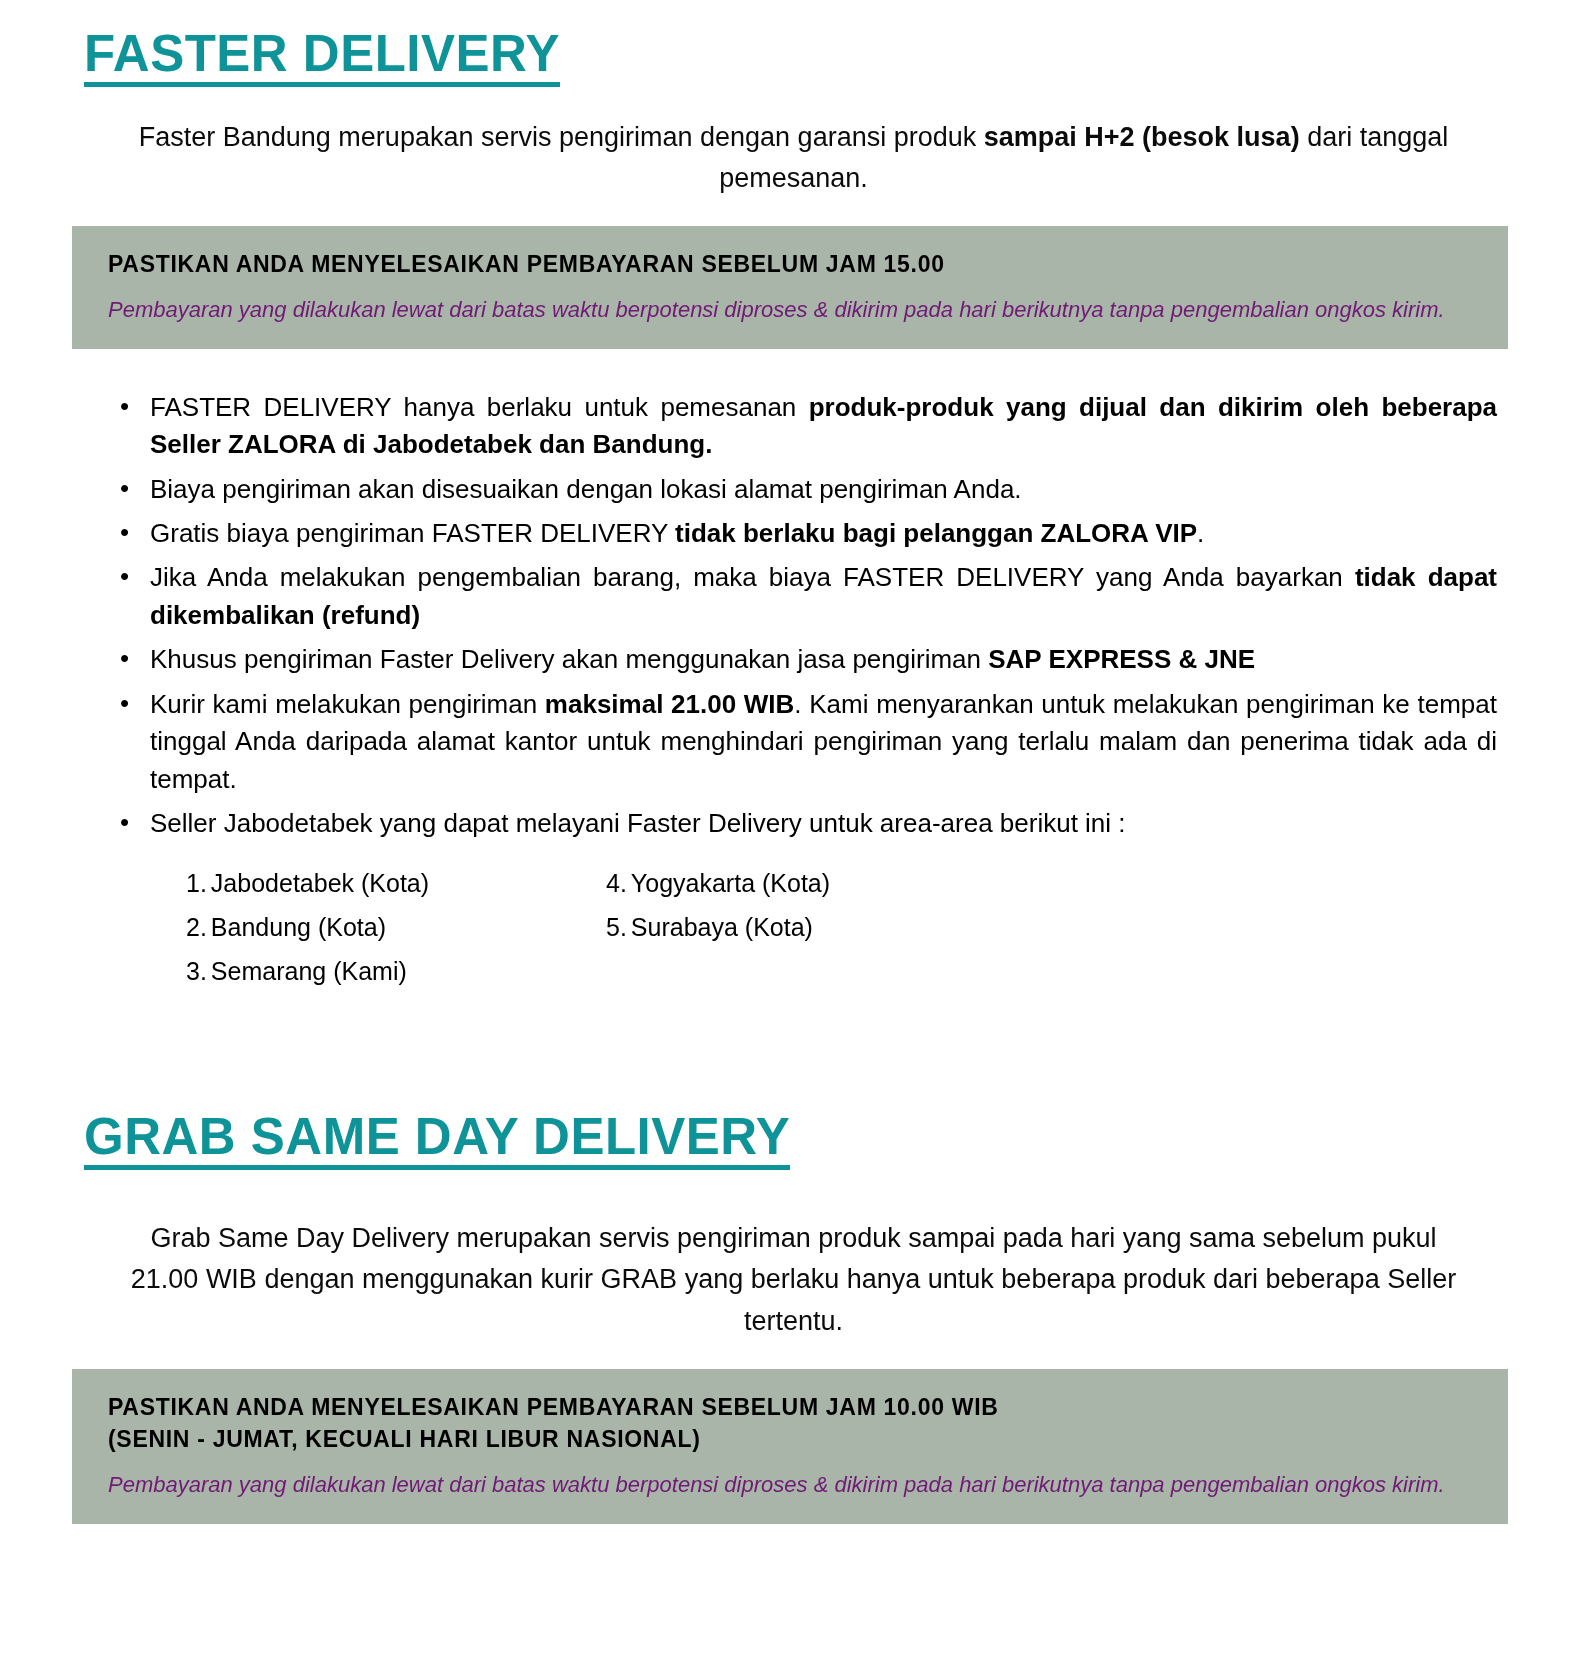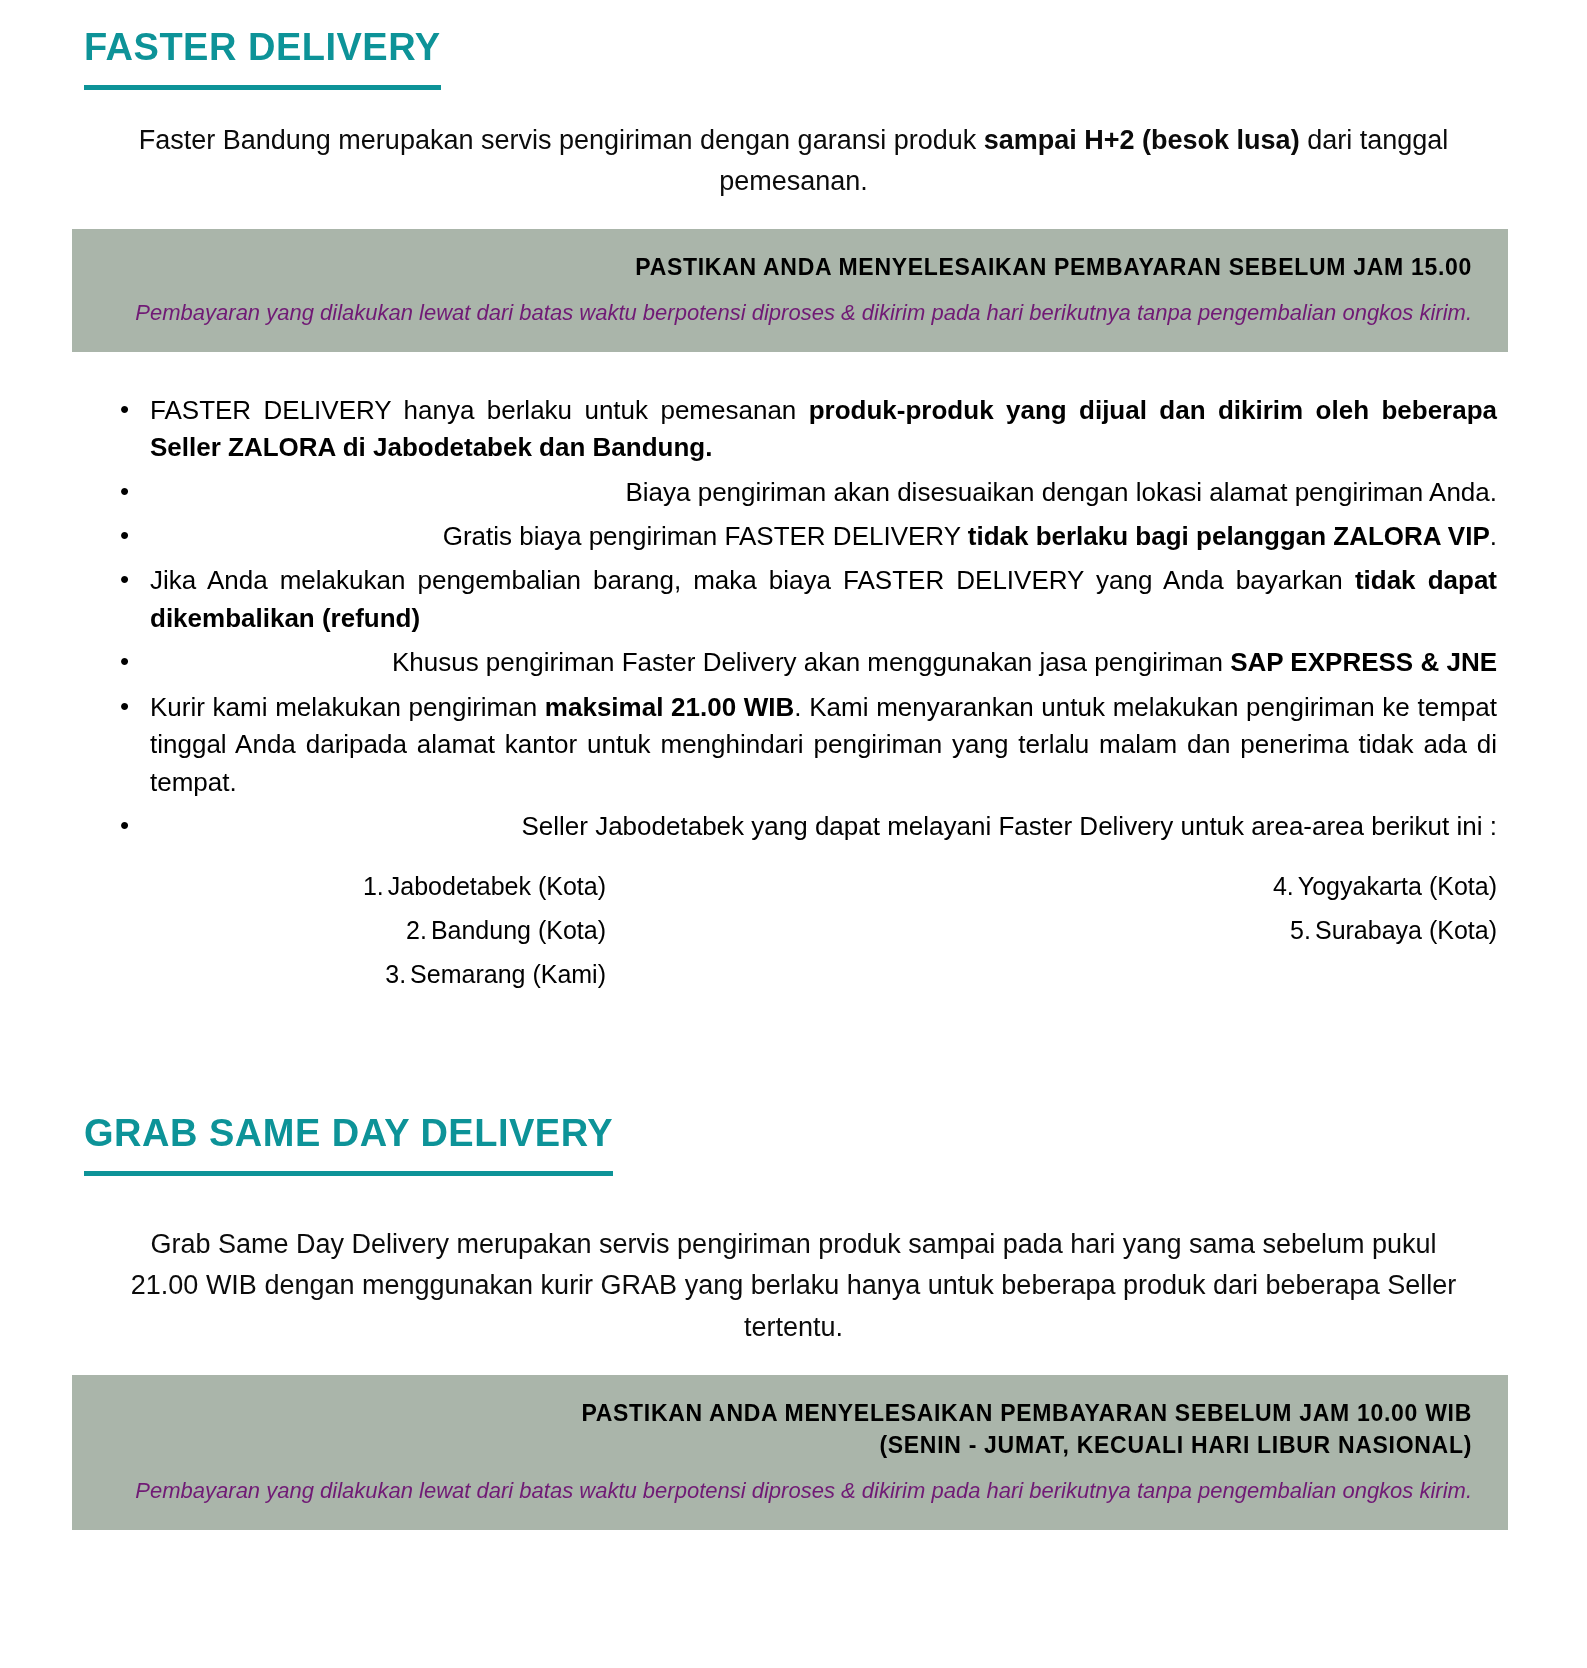--- a/index.html
+++ b/index.html
@@ -19,27 +19,27 @@
     width: 1587px;
     min-height: 1668px;
     box-sizing: border-box;
     padding: 0;
     overflow: hidden;
   }
 
   
   .section-heading {
     color: #0d9398;
-    font-size: 38px;
+    font-size: 51px;
     font-weight: bold;
     letter-spacing: 0.5px;
     text-transform: uppercase;
     border-bottom: 5px solid #0d9398;
     display: inline-block;
-    padding-bottom: 19px;
+    padding-bottom: 3px;
     line-height: 1.0;
   }
   .heading-wrap-1 { padding: 28px 0 0 84px; }
   .heading-wrap-2 { padding: 0 0 0 84px; }
 
   
   .intro {
     text-align: center;
     font-size: 27px;
     line-height: 1.52;
@@ -53,21 +53,21 @@
   }
   .intro b { font-weight: bold; }
 
   
   .banner {
     background: #aab5aa;
     width: 1436px;
     margin: 27px 0 0 72px;
     padding: 22px 36px 24px 36px;
     box-sizing: border-box;
-    text-align: right;
+    text-align: left;
   }
   .banner-title {
     color: #000000;
     font-weight: bold;
     font-size: 23px;
     letter-spacing: 0.7px;
     line-height: 1.42;
     text-transform: uppercase;
   }
   .banner-note {
@@ -95,21 +95,21 @@
   }
   .bullets > li::before {
     content: "\2022";
     position: absolute;
     left: 0;
     top: -1px;
     font-size: 26px;
     line-height: 1.44;
     color: #000;
   }
-  .bullets > li.no-justify { text-align: right; }
+  .bullets > li.no-justify { text-align: left; }
   .bullets b { font-weight: bold; }
 
   
   .city-grid {
     margin: 26px 0 0 36px;
     display: grid;
     grid-template-columns: 420px auto;
     row-gap: 14px;
     column-gap: 0;
     font-size: 25px;

